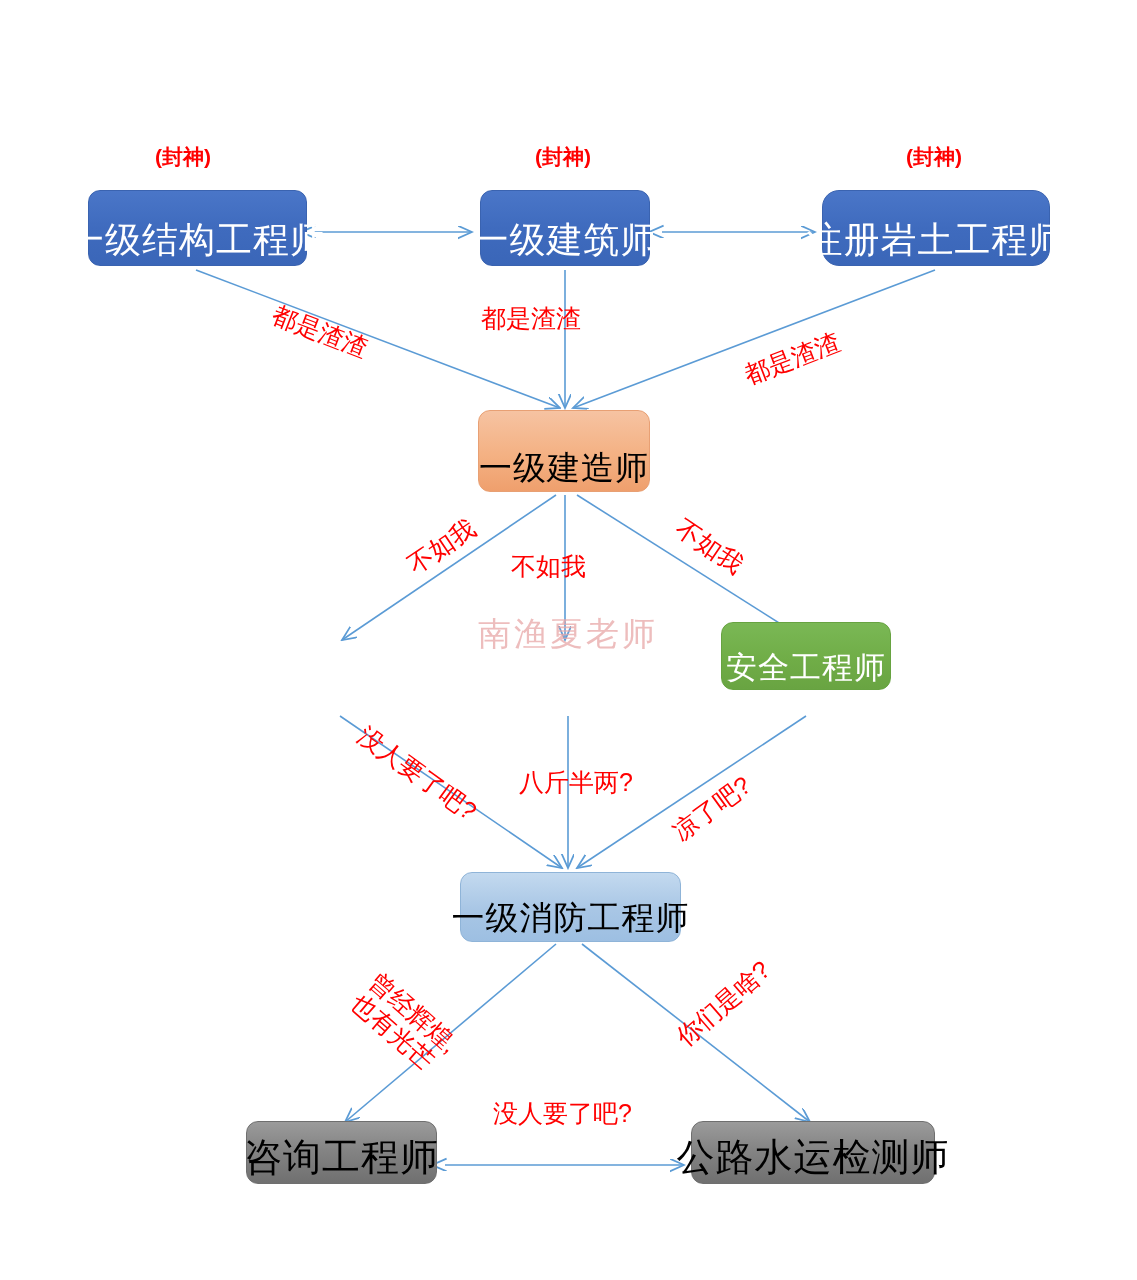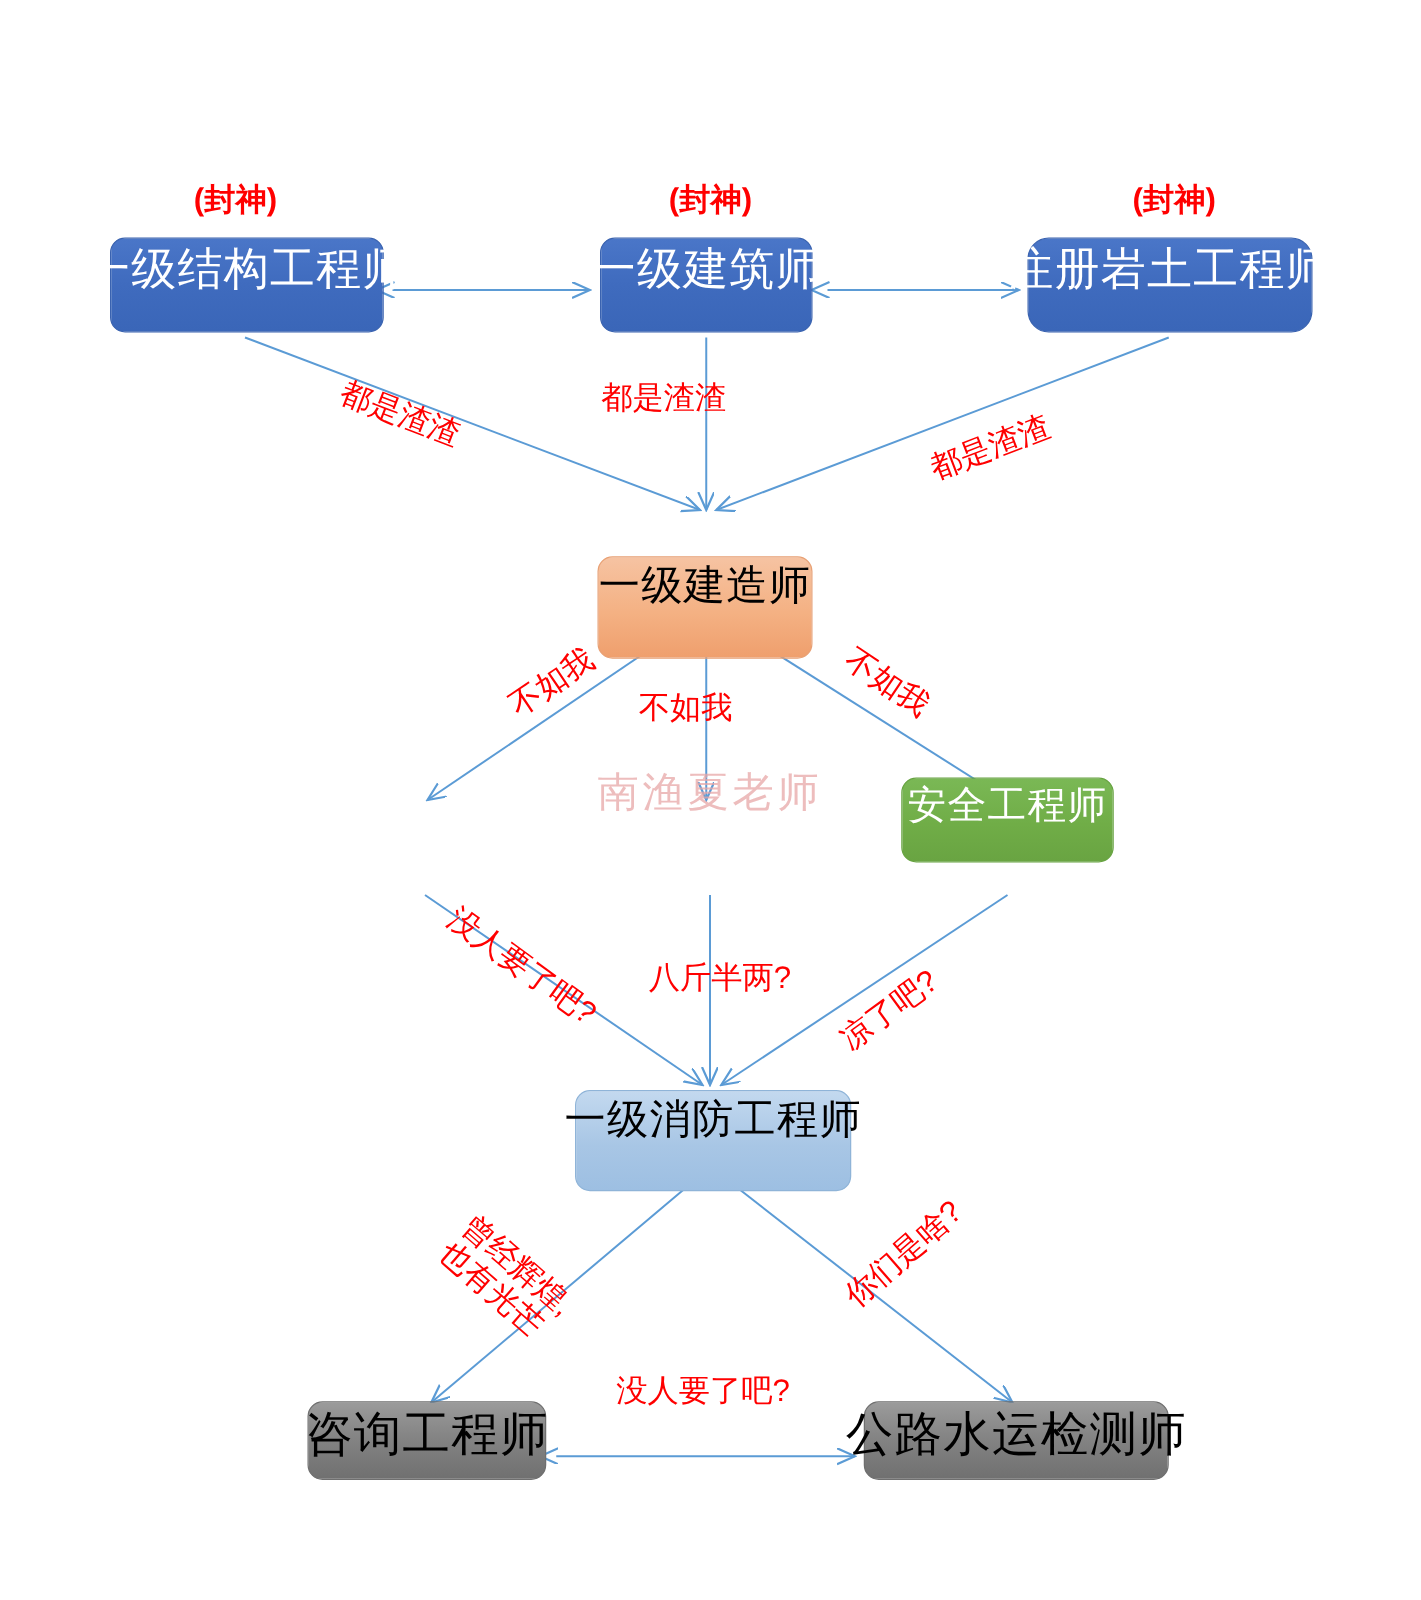--- a/index.html
+++ b/index.html
@@ -19,38 +19,37 @@
     position: absolute;
     left: 0; top: 0;
     width: 1137px;
     height: 1280px;
     pointer-events: none;
   }
   .node {
     position: absolute;
     box-sizing: border-box;
     display: flex;
-    align-items: flex-start;
+    align-items: flex-end;
     justify-content: center;
     border-radius: 12px;
     white-space: nowrap;
     letter-spacing: 1px;
   }
   .node-blue {
     background: linear-gradient(180deg,#4a76c8 0%, #3f6bbe 50%, #3a66b8 100%);
     color: #ffffff;
     font-size: 36px;
     border: 1px solid #3a63b0;
   }
   .node-orange {
     background: linear-gradient(180deg,#f6c3a2 0%, #f4b183 55%, #ef9f6d 100%);
     color: #000000;
     font-size: 33px;
     border: 1px solid #e8a074;
-    margin-top: 35px;
   }
   .node-green {
     background: linear-gradient(180deg,#7ab855 0%, #70ad47 55%, #69a442 100%);
     color: #ffffff;
     font-size: 31px;
     border: 1px solid #67a341;
   }
   .node-lightblue {
     background: linear-gradient(180deg,#c3d9ef 0%, #a8c6e5 55%, #9dbfe2 100%);
     color: #000000;
@@ -61,21 +60,21 @@
     background: linear-gradient(180deg,#9b9b9b 0%, #848484 45%, #707070 100%);
     color: #000000;
     font-size: 38px;
     border: 1px solid #6f6f6f;
     font-family: Liberation Serif, serif;
   }
   .crown-label {
     position: absolute;
     color: #ff0000;
     font-weight: bold;
-    font-size: 25px;
+    font-size: 21px;
     text-align: center;
     white-space: nowrap;
   }
   .edge-label {
     position: absolute;
     color: #ff0000;
     font-size: 25px;
     font-weight: 500;
     white-space: nowrap;
     transform-origin: 50% 50%;
@@ -151,21 +150,21 @@
   <div class="node node-orange" style="left:478px; top:410px; width:172px; height:82px;">
     <span>一级建造师</span>
   </div>
 
 
 
   <div class="node node-green" style="left:721px; top:622px; width:170px; height:68px;">
     <span>安全工程师</span>
   </div>
 
-  <div class="node node-lightblue" style="left:460px; top:872px; width:221px; height:81px;">
+  <div class="node node-lightblue" style="left:460px; top:872px; width:221px; height:70px;">
     <span>一级消防工程师</span>
   </div>
 
   <div class="node node-gray" style="left:246px; top:1121px; width:191px; height:63px;">
     <span>咨询工程师</span>
   </div>
 
   <div class="node node-gray" style="left:691px; top:1121px; width:244px; height:63px;">
     <span>公路水运检测师</span>
   </div>

